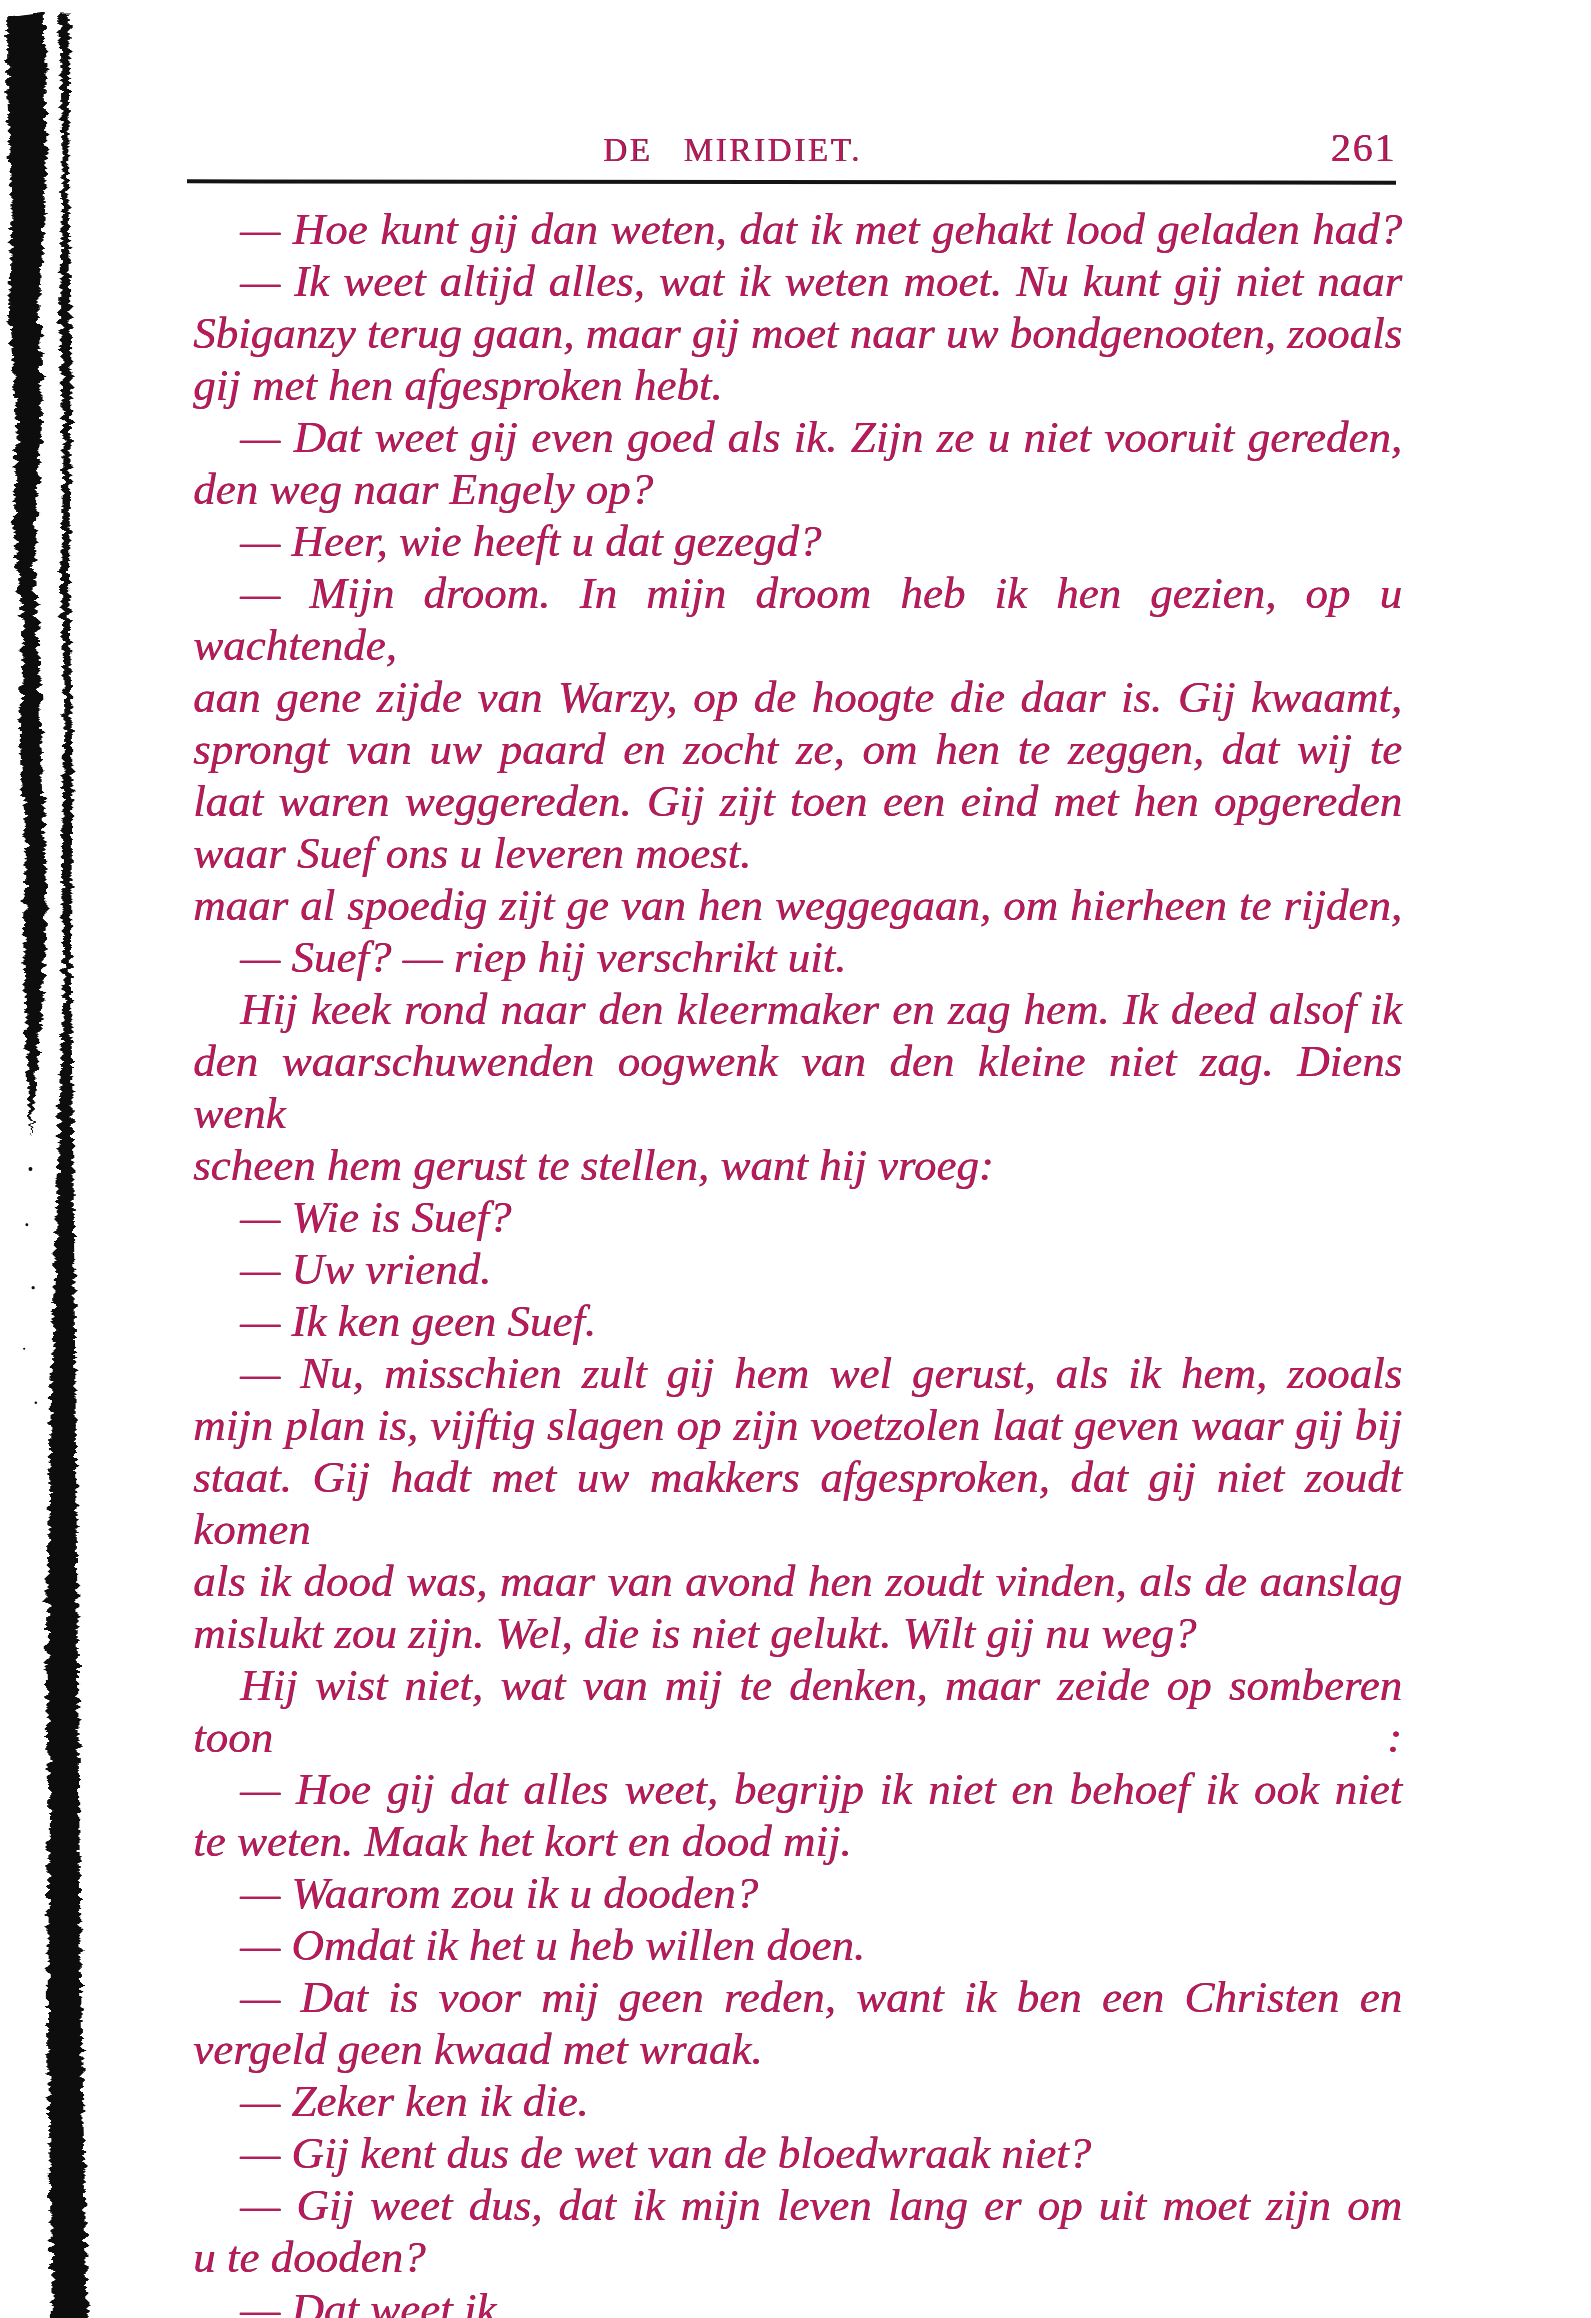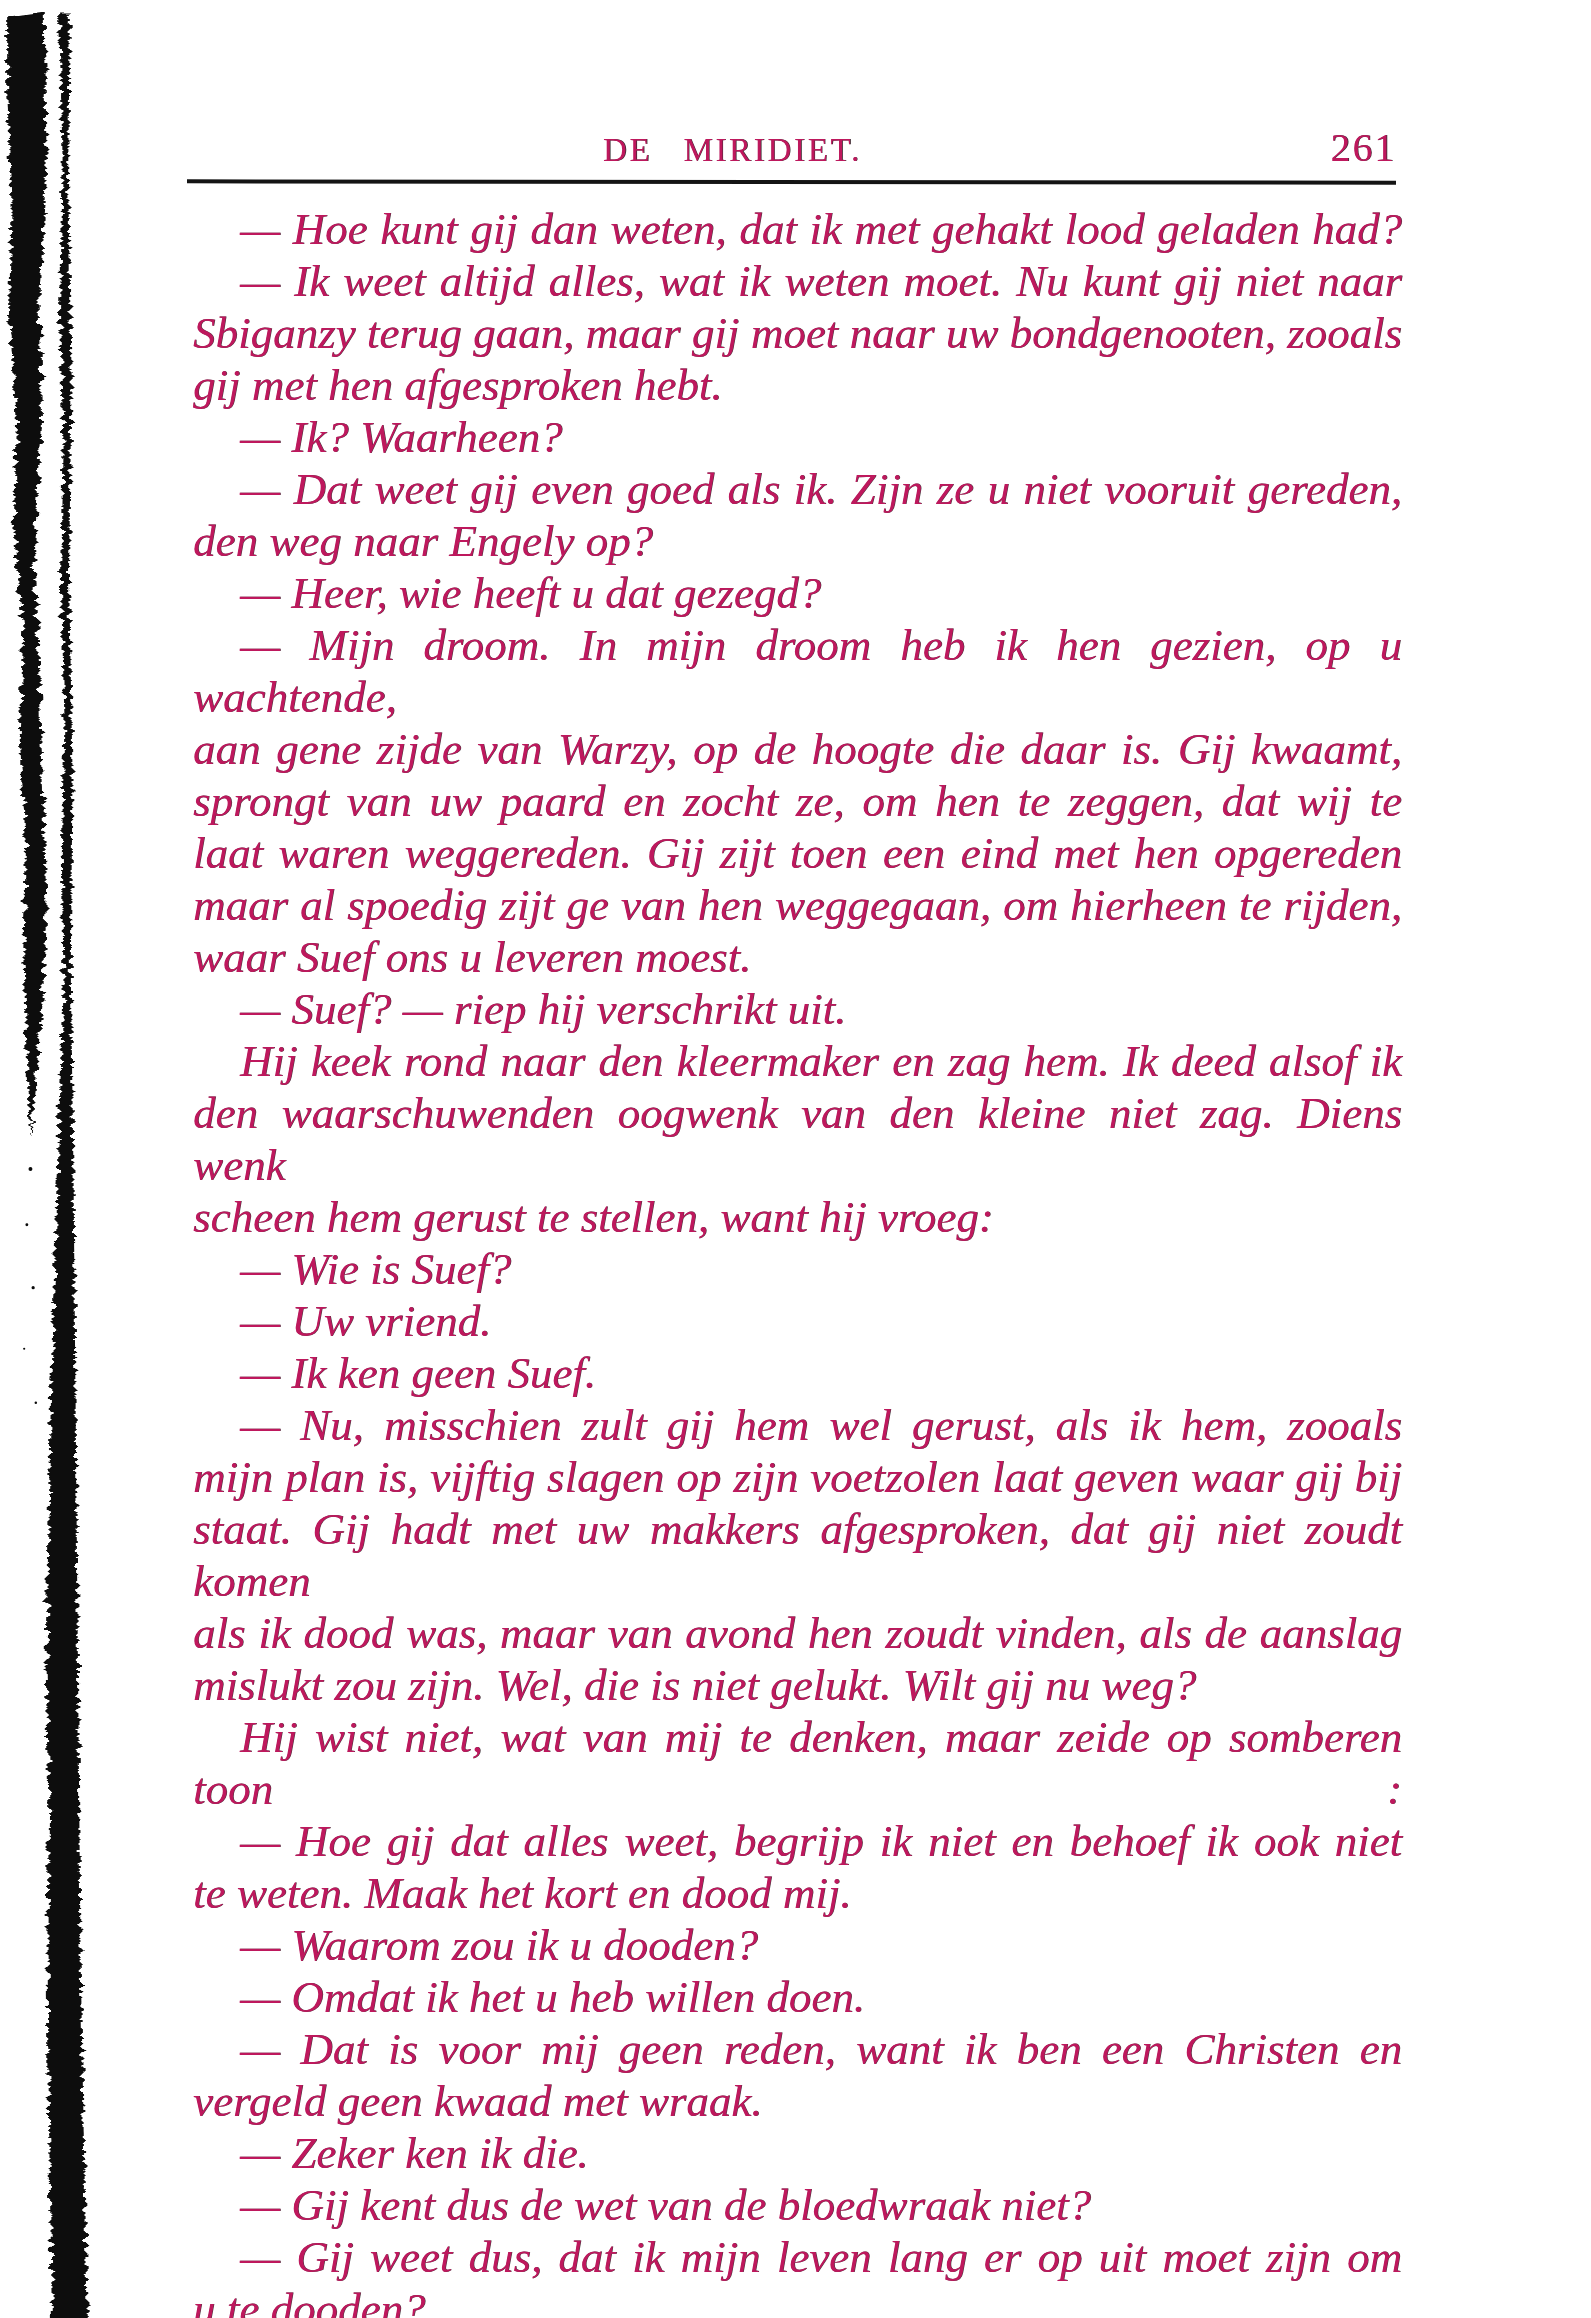--- a/index.html
+++ b/index.html
@@ -87,36 +87,33 @@
   <div class="body">
       <div class="para">
         <div class="line first last fill">— Hoe kunt gij dan weten, dat ik met gehakt lood geladen had?</div>
       </div>
       <div class="para">
         <div class="line first">— Ik weet altijd alles, wat ik weten moet. Nu kunt gij niet naar</div>
         <div class="line">Sbiganzy terug gaan, maar gij moet naar uw bondgenooten, zooals</div>
         <div class="line last">gij met hen afgesproken hebt.</div>
       </div>
       <div class="para">
-        <div class="line first last">— Ik? Waarheen?</div>
-      </div>
-      <div class="para">
         <div class="line first">— Dat weet gij even goed als ik. Zijn ze u niet vooruit gereden,</div>
         <div class="line last">den weg naar Engely op?</div>
       </div>
       <div class="para">
         <div class="line first last">— Heer, wie heeft u dat gezegd?</div>
       </div>
       <div class="para">
         <div class="line first">— Mijn droom. In mijn droom heb ik hen gezien, op u wachtende,</div>
         <div class="line">aan gene zijde van Warzy, op de hoogte die daar is. Gij kwaamt,</div>
         <div class="line">sprongt van uw paard en zocht ze, om hen te zeggen, dat wij te</div>
         <div class="line">laat waren weggereden. Gij zijt toen een eind met hen opgereden</div>
+        <div class="line last">waar Suef ons u leveren moest.</div>
         <div class="line">maar al spoedig zijt ge van hen weggegaan, om hierheen te rijden,</div>
-        <div class="line last">waar Suef ons u leveren moest.</div>
       </div>
       <div class="para">
         <div class="line first last">— Suef? — riep hij verschrikt uit.</div>
       </div>
       <div class="para">
         <div class="line first">Hij keek rond naar den kleermaker en zag hem. Ik deed alsof ik</div>
         <div class="line">den waarschuwenden oogwenk van den kleine niet zag. Diens wenk</div>
         <div class="line last">scheen hem gerust te stellen, want hij vroeg:</div>
       </div>
       <div class="para">

